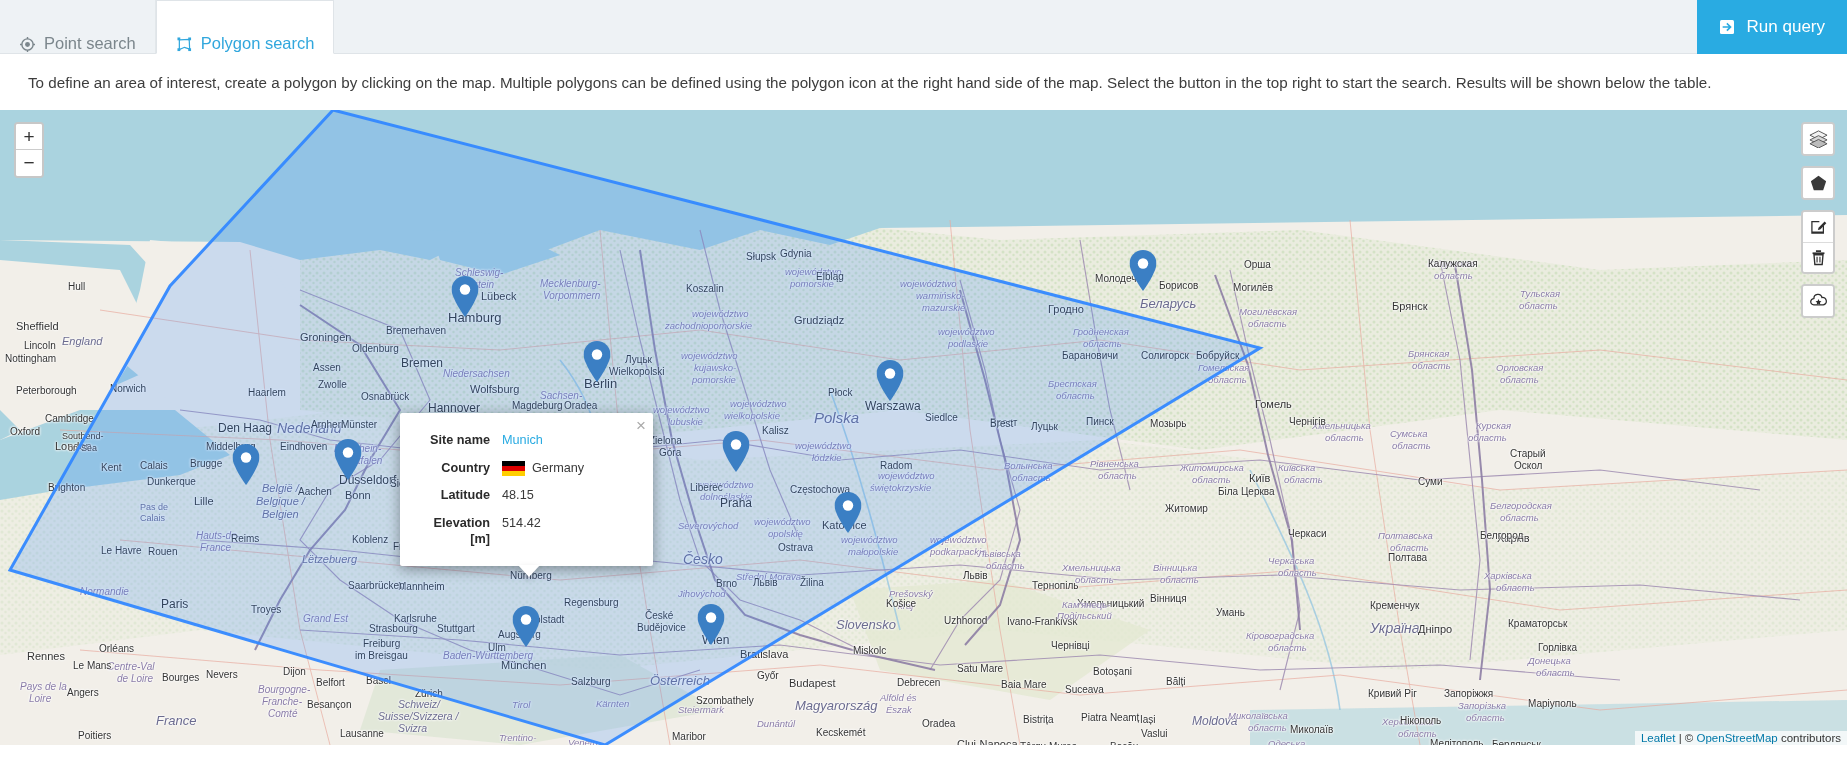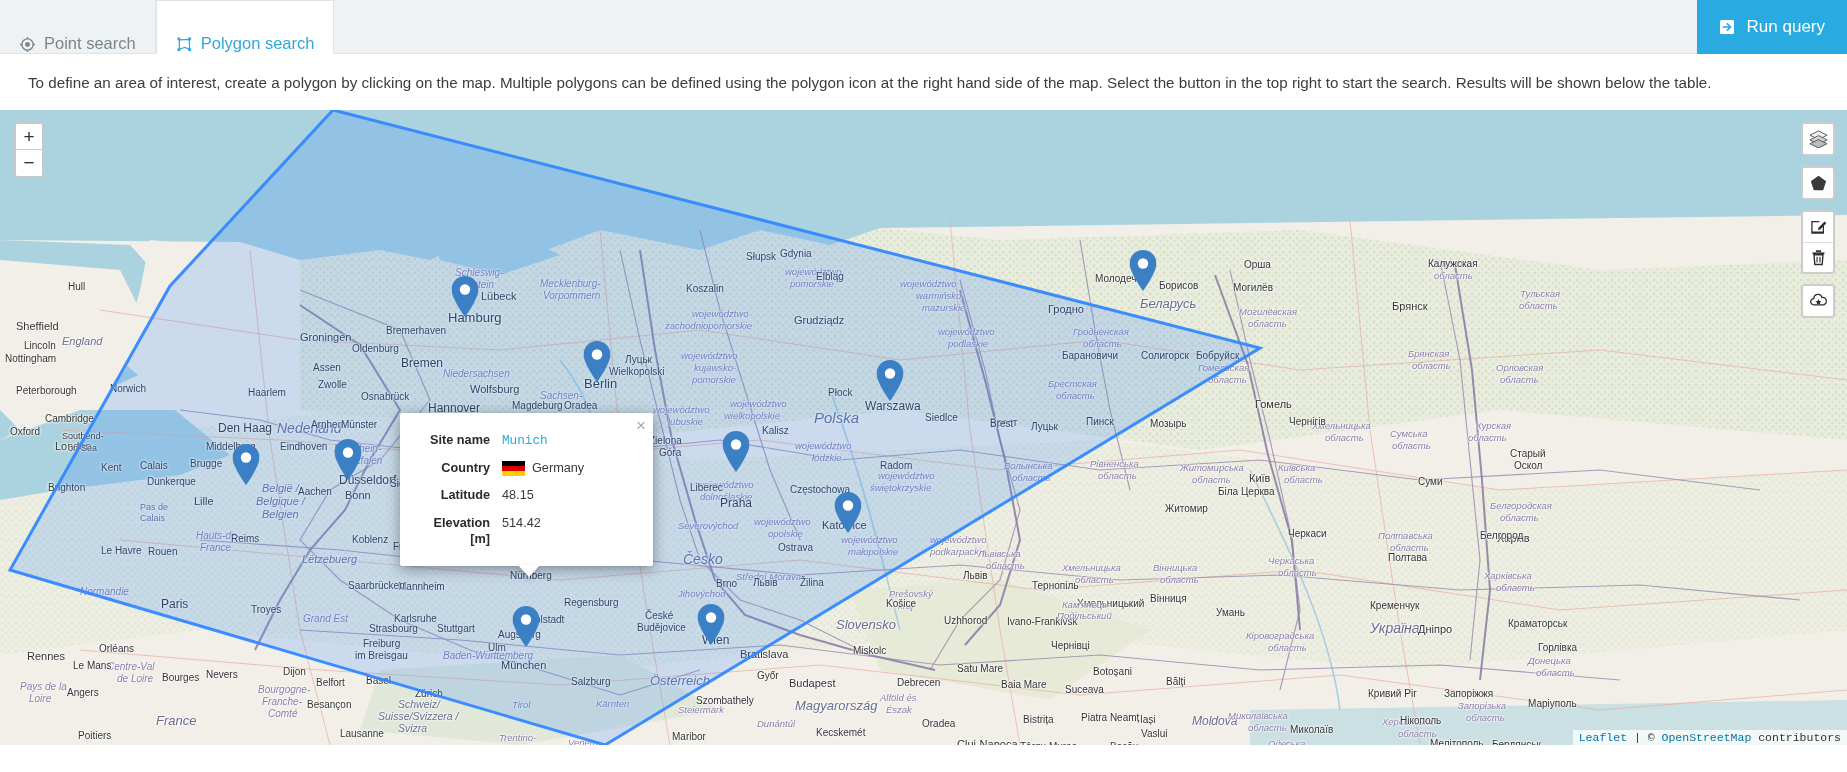--- a/index.html
+++ b/index.html
@@ -119,21 +119,21 @@
   .ctlbtn + .ctlbtn { border-top: 1px solid #dcdcdc; }
 
   
   .attrib {
     position: absolute; right: 0; bottom: 0;
     background: rgba(255,255,255,0.75);
     font-size: 11.5px;
     color: #333;
     padding: 1px 6px 1px 6px;
     z-index: 45;
-    font-family: Liberation Mono, monospace;
+    font-family: Liberation Sans, sans-serif;
     margin-top: 16px;
   }
   .attrib a { color: #0078A8; text-decoration: none; }
 
   
   .marker {
     position: absolute;
     width: 27px; height: 41px;
     transform: translate(-50%, -100%);
     z-index: 30;
@@ -164,21 +164,21 @@
   }
   .popup td.k {
     text-align: right;
     font-weight: bold;
     color: #2b2b2b;
     width: 92px;
     padding-right: 12px;
     line-height: 1.25;
   }
   .popup td.v { color: #3a3a3a; }
-  .popup td.v.link { color: #29abe2; font-family: Liberation Mono, monospace; }
+  .popup td.v.link { color: #29abe2; }
   .popup .vrow { display: flex; align-items: center; gap: 7px; }
   .popup .tip {
     position: absolute;
     left: 118px; bottom: -11px;
     width: 0; height: 0;
     border-left: 11px solid transparent;
     border-right: 11px solid transparent;
     border-top: 12px solid #fff;
     filter: drop-shadow(0 3px 3px rgba(0,0,0,.18));
   }

